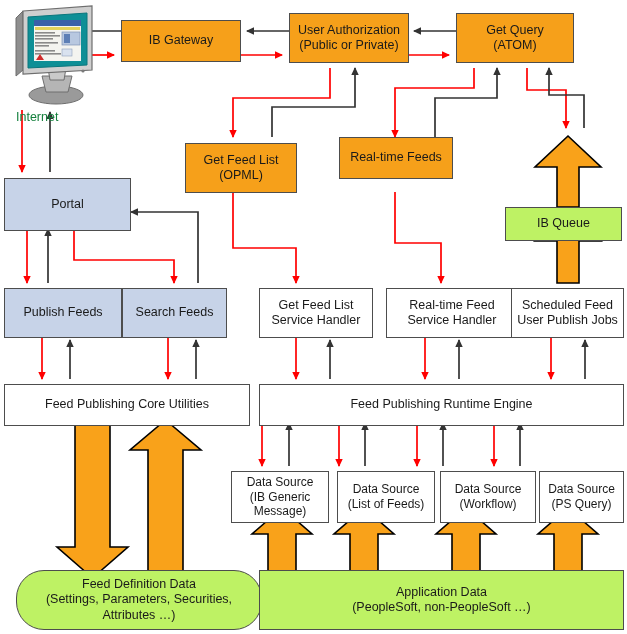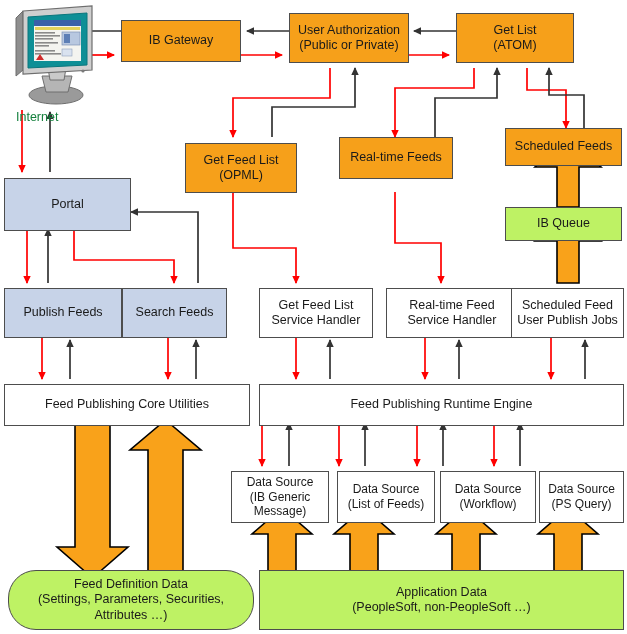--- a/index.html
+++ b/index.html
@@ -186,36 +186,33 @@
   <div class="node orange" style="left:121px; top:20px; width:120px; height:42px;">
     <span class="lbl">IB Gateway</span>
   </div>
 
   <div class="node orange" style="left:289px; top:13px; width:120px; height:50px;">
     <span class="lbl">User Authorization
 (Public or Private)</span>
   </div>
 
   <div class="node orange" style="left:456px; top:13px; width:118px; height:50px;">
-    <span class="lbl">Get List
+    <span class="lbl">Get Query
 (ATOM)</span>
   </div>
 
   <div class="node orange" style="left:185px; top:143px; width:112px; height:50px;">
     <span class="lbl">Get Feed List
 (OPML)</span>
   </div>
 
   <div class="node orange" style="left:339px; top:137px; width:114px; height:42px;">
     <span class="lbl">Real-time Feeds</span>
   </div>
 
-  <div class="node orange" style="left:505px; top:128px; width:117px; height:38px;">
-    <span class="lbl">Scheduled Feeds</span>
-  </div>
 
   <div class="node yellow" style="left:505px; top:207px; width:117px; height:34px;">
     <span class="lbl">IB Queue</span>
   </div>
 
   <div class="node blue" style="left:4px; top:178px; width:127px; height:53px;">
     <span class="lbl">Portal</span>
   </div>
 
   <div class="node blue" style="left:4px; top:288px; width:118px; height:50px;">
@@ -263,21 +260,21 @@
   <div class="node white" style="left:440px; top:471px; width:96px; height:52px; font-size:12px;">
     <span class="lbl">Data Source
 (Workflow)</span>
   </div>
 
   <div class="node white" style="left:539px; top:471px; width:85px; height:52px; font-size:12px;">
     <span class="lbl">Data Source
 (PS Query)</span>
   </div>
 
-  <div class="node yellow" style="left:8px; top:570px; width:246px; height:60px;border-radius:28px;">
+  <div class="node yellow" style="left:16px; top:570px; width:246px; height:60px;border-radius:28px;">
     <span class="lbl">Feed Definition Data
 (Settings, Parameters, Securities,
 Attributes …)</span>
   </div>
 
   <div class="node yellow" style="left:259px; top:570px; width:365px; height:60px;">
     <span class="lbl">Application Data
 (PeopleSoft, non-PeopleSoft …)</span>
   </div>
 

